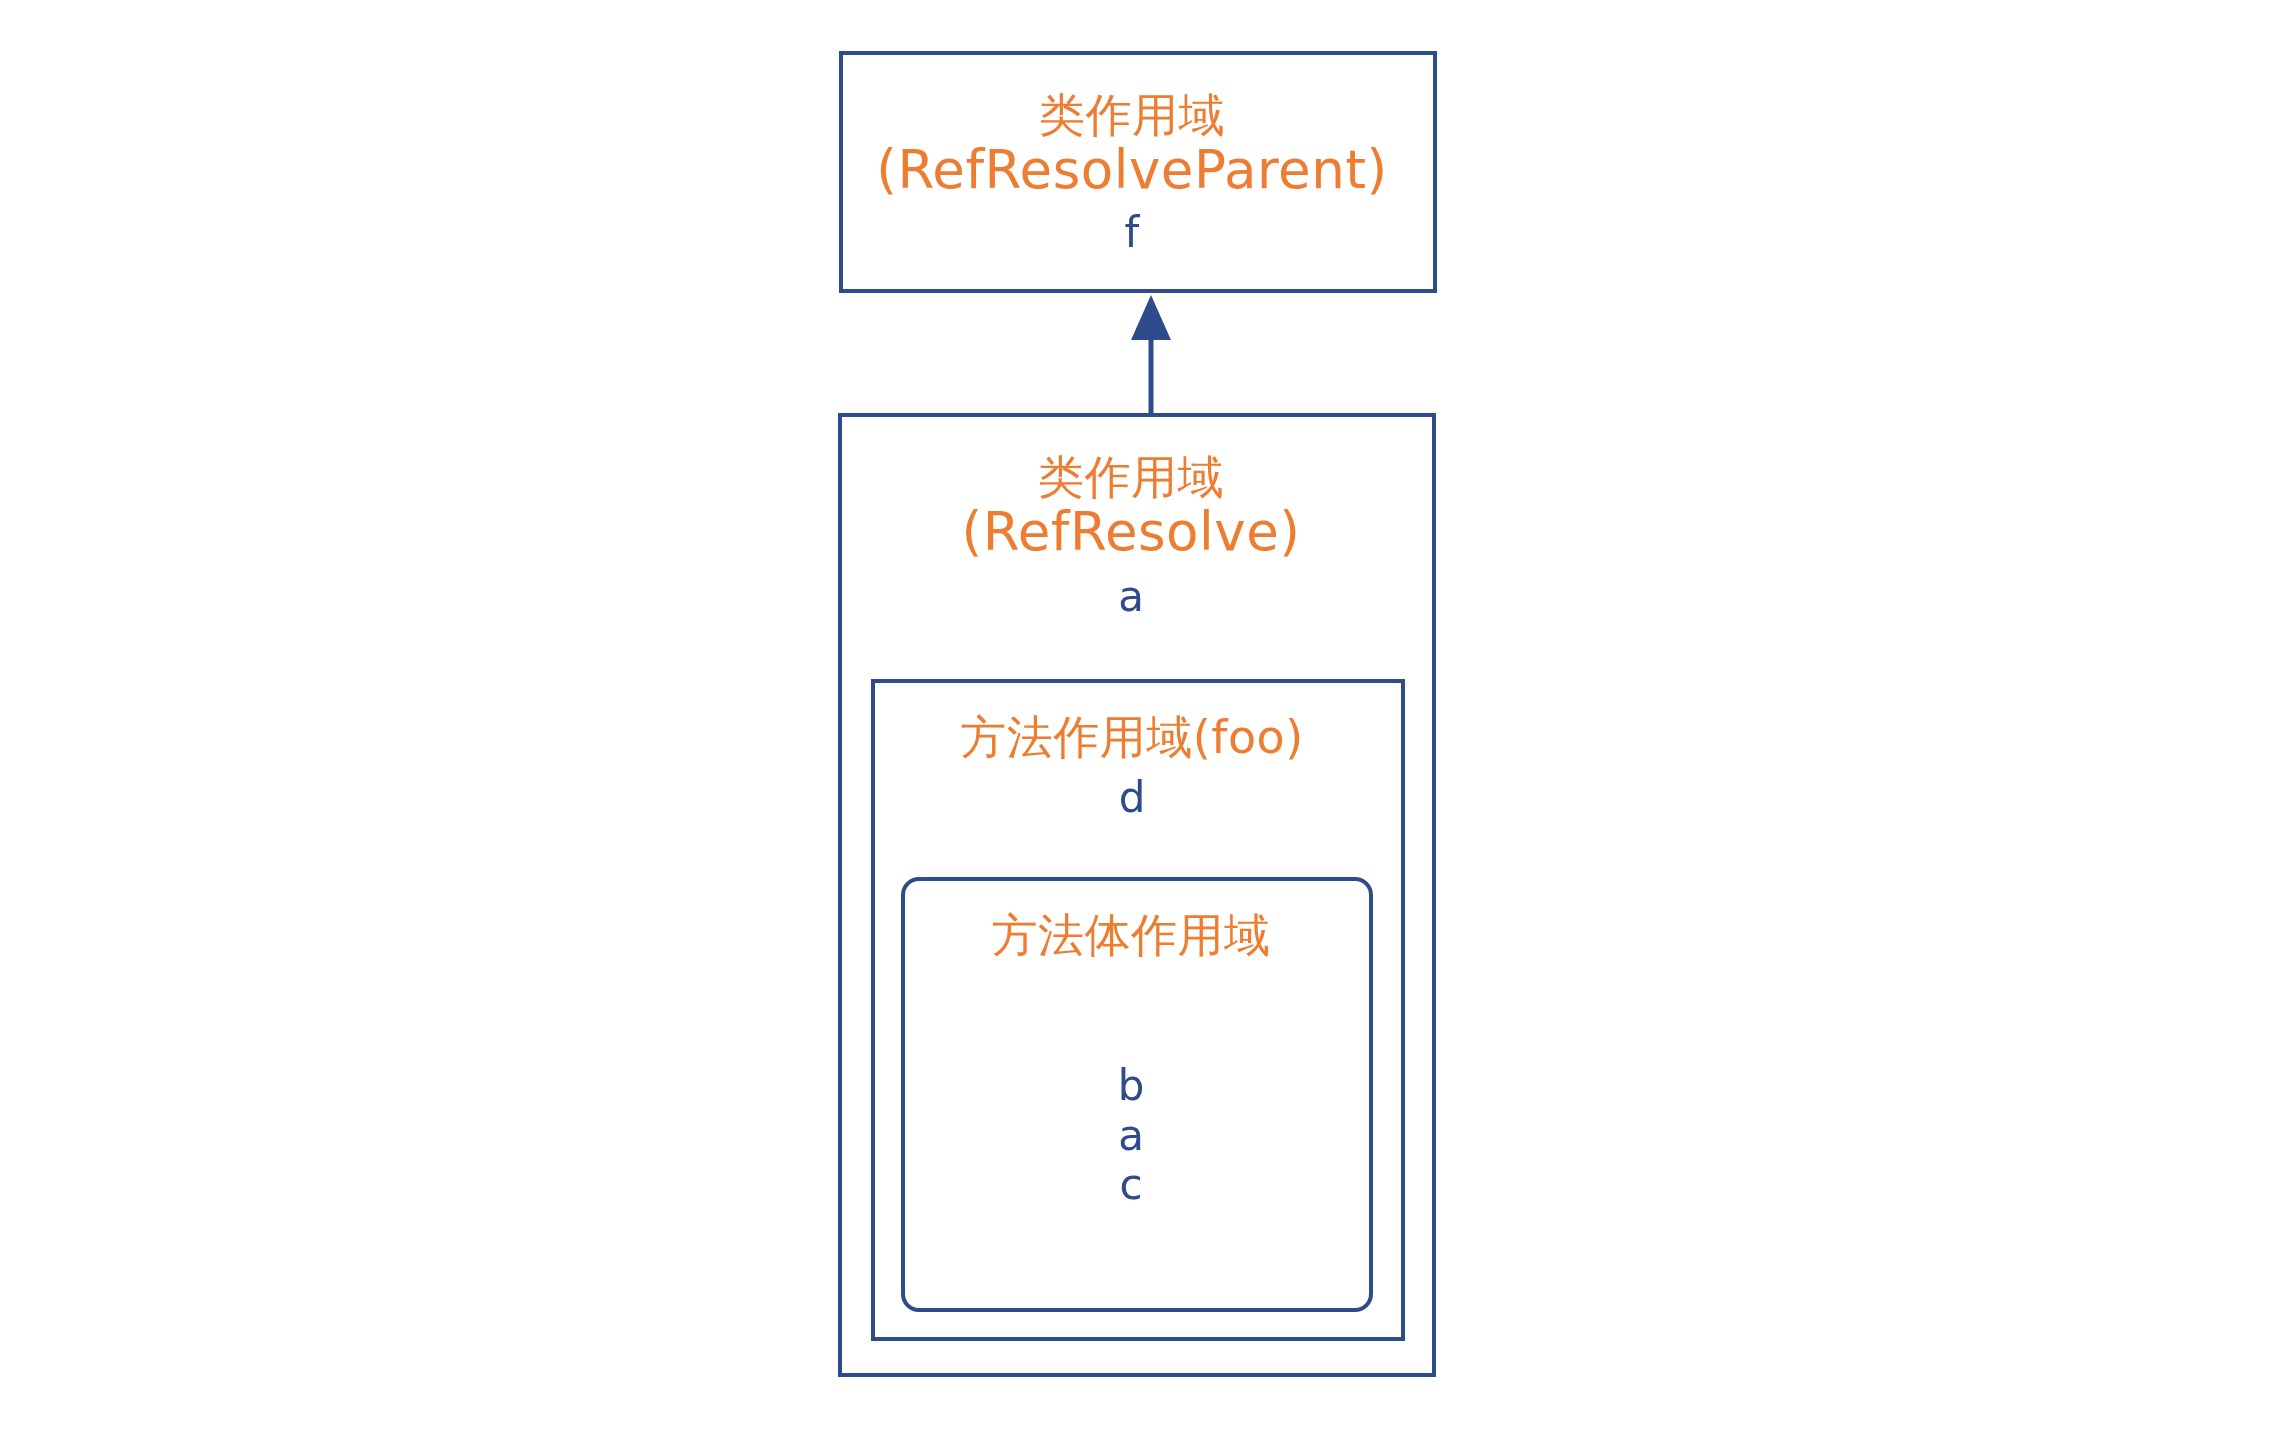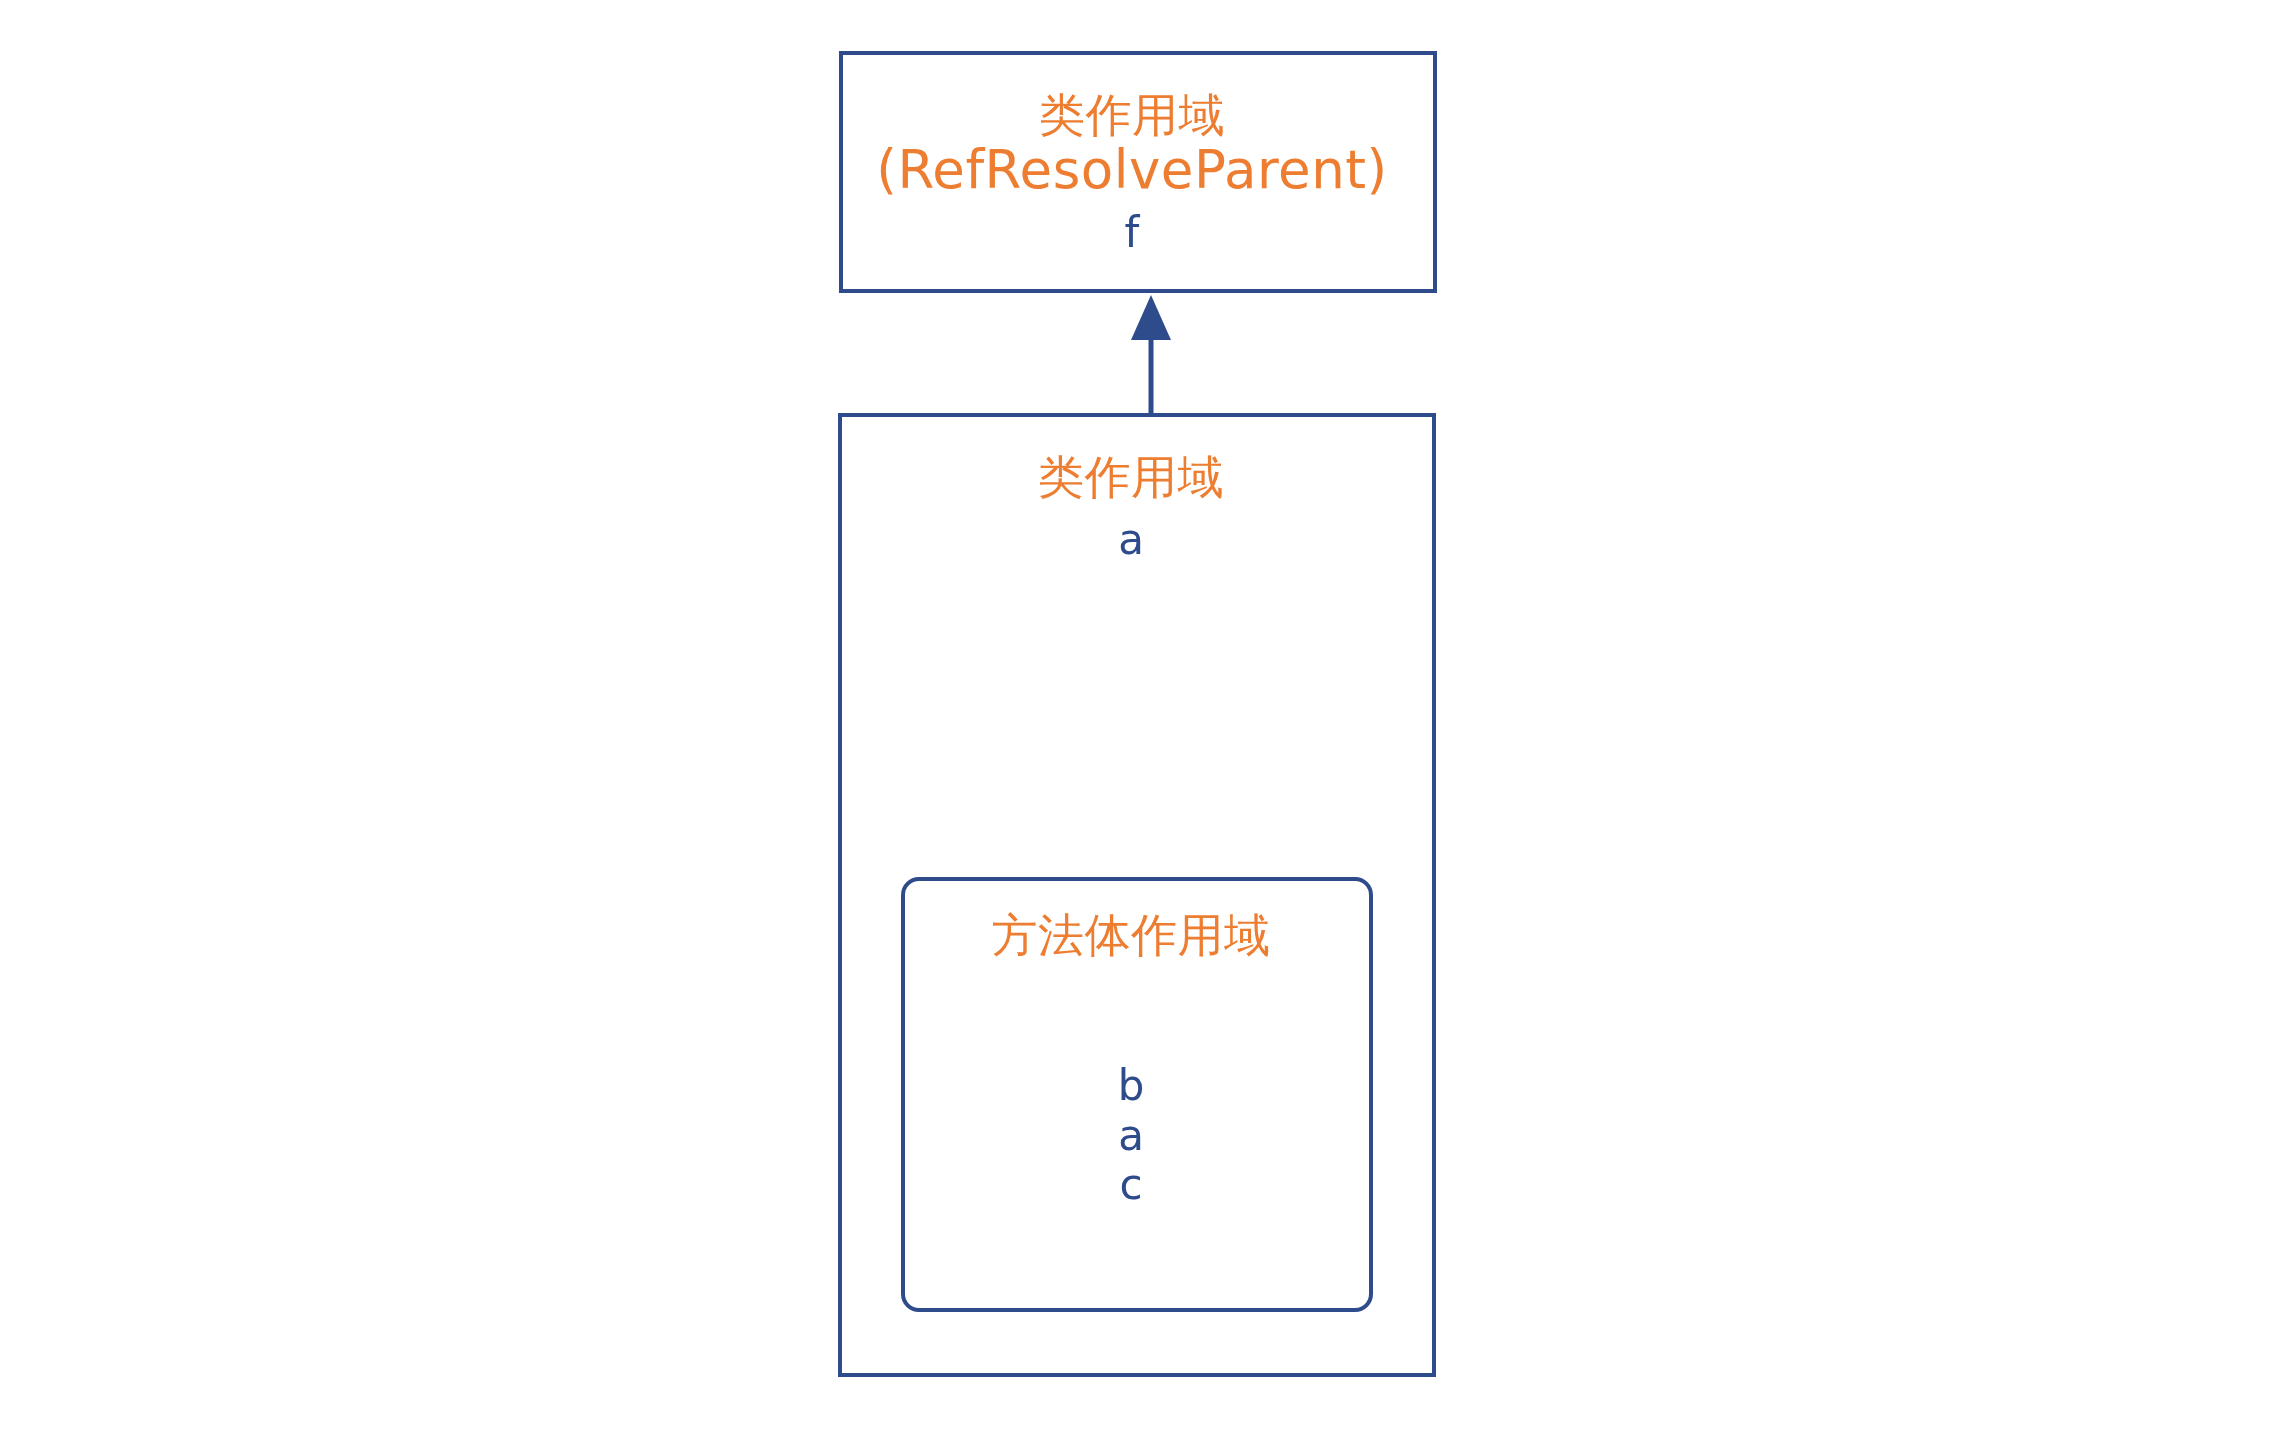--- a/index.html
+++ b/index.html
@@ -97,24 +97,31 @@
   </div>
 
   <svg id="arrow-parent-link" viewBox="0 0 42 122">
     <line x1="21" y1="122" x2="21" y2="46" stroke="#2E4B8B" stroke-width="5"></line>
     <polygon points="21,2 41,47 1,47" fill="#2E4B8B"></polygon>
   </svg>
 
   <div class="scope-box" id="box-class">
     <div class="label-stack" id="class-text">
       <div class="scope-title">类作用域</div>
+      <div class="scope-title sub">(RefResolve)</div>
       <div class="var-name">a</div>
     </div>
   </div>
 
+  <div class="scope-box" id="box-method">
+    <div class="label-stack" id="method-text">
+      <div class="scope-title">方法作用域(foo)</div>
+      <div class="var-name">d</div>
+    </div>
+  </div>
 
   <div class="scope-box" id="box-body">
     <div class="label-stack" id="body-title">
       <div class="scope-title">方法体作用域</div>
     </div>
     <div class="label-stack" id="body-vars">
       <div class="var-name">b</div>
       <div class="var-name">a</div>
       <div class="var-name">c</div>
     </div>

